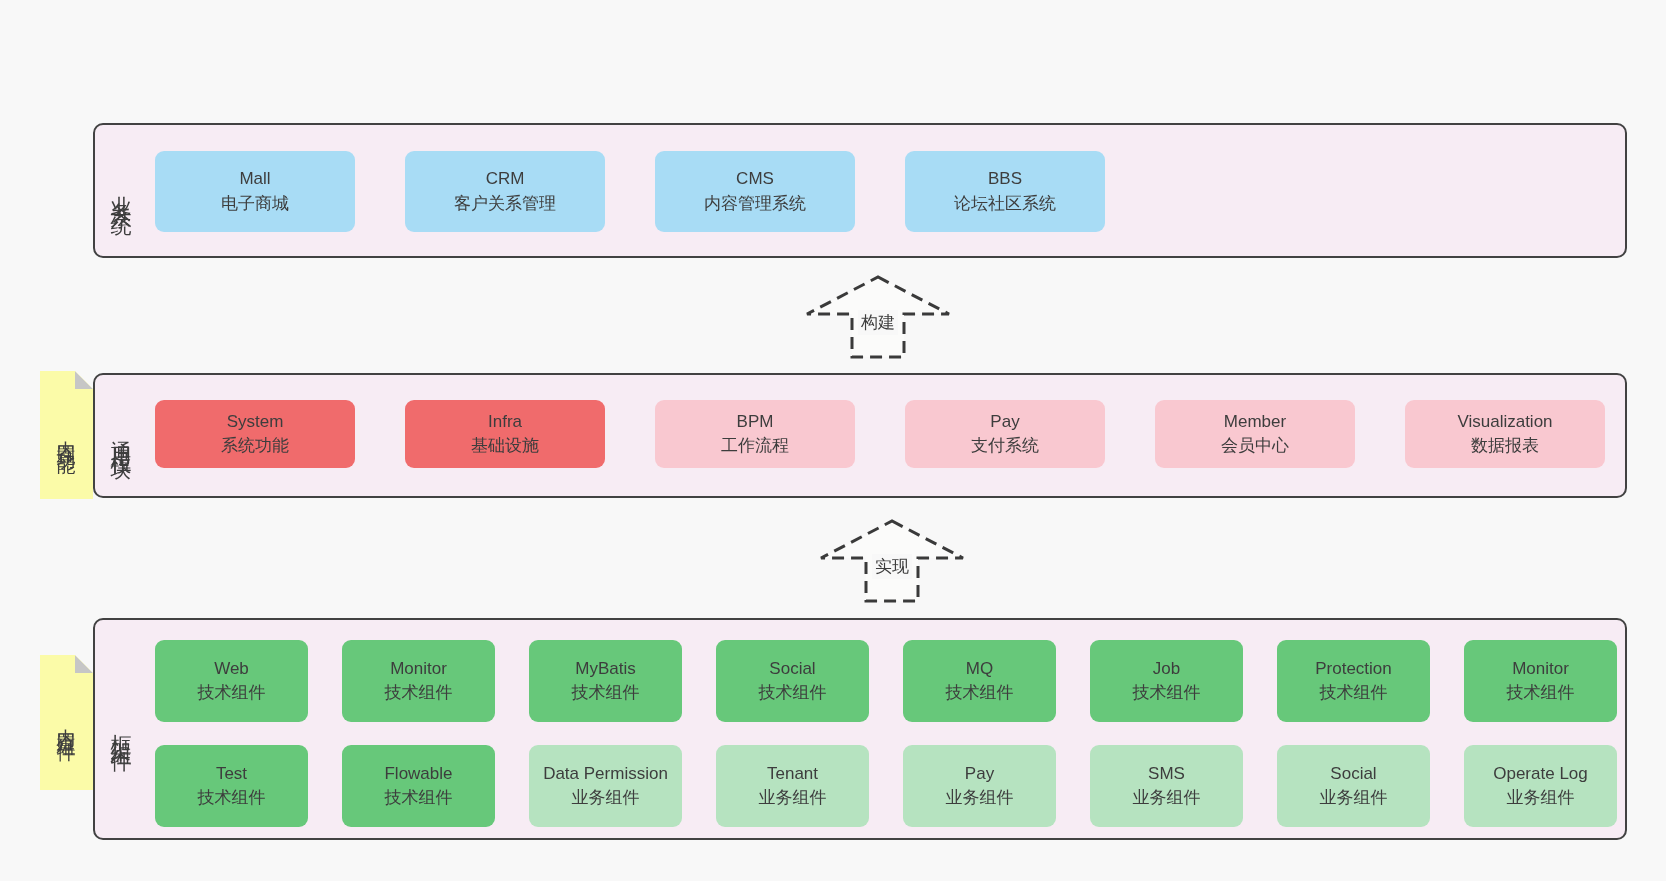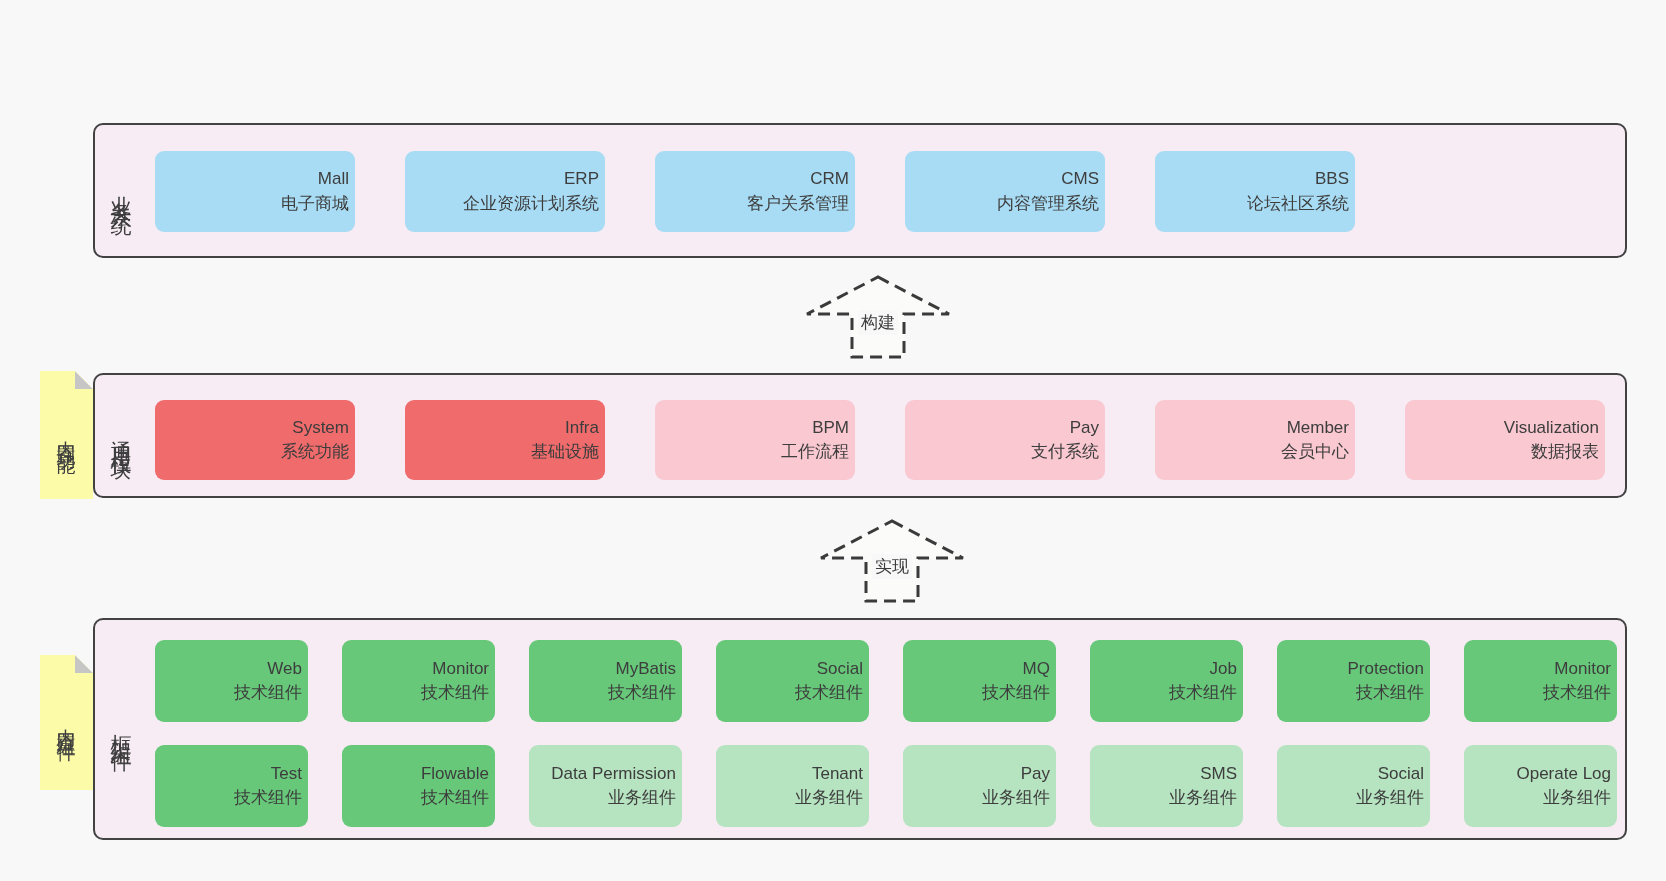--- a/index.html
+++ b/index.html
@@ -25,26 +25,26 @@
   .row { position:absolute; left:60px; display:flex; }
   .row-6 { gap:50px; }
   .row-8 { gap:34px; }
   #layer-business  .row { top:26px; }
   #layer-modules   .row { top:25px; }
   #layer-components .row.r0 { top:20px; }
   #layer-components .row.r1 { top:125px; }
 
   .box {
     border-radius:9px; box-sizing:border-box; padding:2px 6px;
-    display:flex; flex-direction:column; align-items:flex-end; justify-content:center;
+    display:flex; flex-direction:column; align-items:center; justify-content:center;
     text-align:center; font-size:17px;
   }
   .row-6 .box { width:200px; }
   #layer-business .row-6 .box { height:81px; }
-  #layer-modules  .row-6 .box { height:80px; }
+  #layer-modules  .row-6 .box { height:68px; }
   .row-8 .box { width:153px; height:82px; }
   .box span { display:block; line-height:1.42; }
 
   .v-blue       { background:#a8dcf5; }
   .v-red        { background:#f06b6c; }
   .v-pink       { background:#f9c8d0; }
   .v-green      { background:#67c87a; }
   .v-lightgreen { background:#b6e3c0; }
 
   .note {
@@ -78,24 +78,20 @@
 <div>
 
   <section class="layer" id="layer-business">
     <div class="layer-label">业务系统</div>
     <div class="row row-6">
         <div class="box v-blue">
           <span>Mall</span>
           <span>电子商城</span>
         </div>
         <div class="box v-blue">
-          <span>ERP</span>
-          <span>企业资源计划系统</span>
-        </div>
-        <div class="box v-blue">
           <span>CRM</span>
           <span>客户关系管理</span>
         </div>
         <div class="box v-blue">
           <span>CMS</span>
           <span>内容管理系统</span>
         </div>
         <div class="box v-blue">
           <span>BBS</span>
           <span>论坛社区系统</span>

